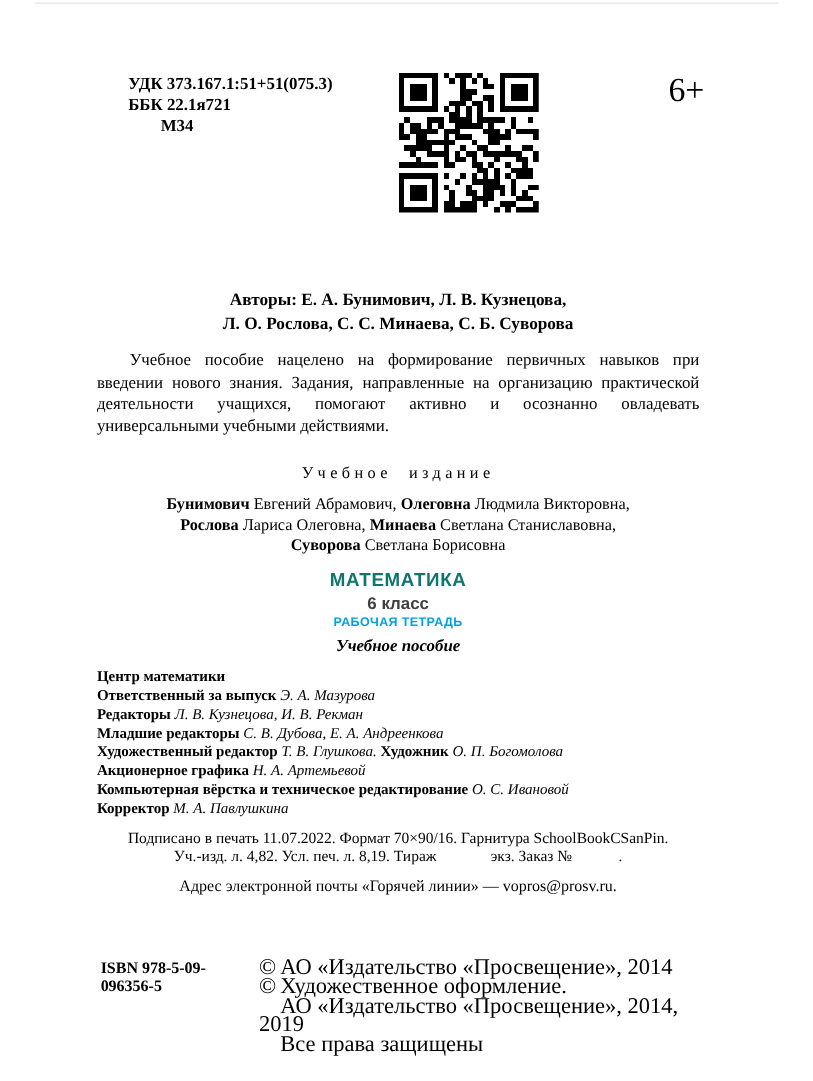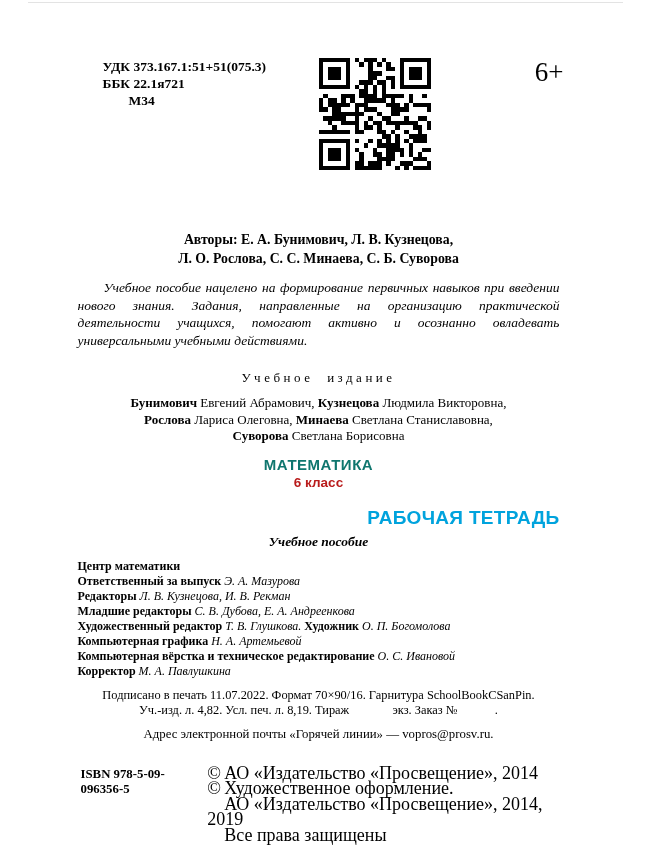--- a/index.html
+++ b/index.html
@@ -22,31 +22,31 @@
   }
   
   .head { display: flex; align-items: flex-start; }
   .codes { width: 235px; padding-left: 25px; font-weight: bold; font-size: 13.5px; line-height: 17px; }
   .m34 { padding-left: 26px; }
   .qr { width: 112px; height: 112px; margin-left: 6px; display: block; }
   .age { margin-left: auto; margin-right: -14px; font-size: 27px; line-height: 28px; padding-right: 10px; }
   
   .authors { margin-top: 60px; text-align: center; font-weight: bold; font-size: 13.8px; line-height: 19px; }
   
-  .annotation { margin-top: 11px; font-size: 13.5px; line-height: 17.5px; text-align: justify; text-indent: 26px; font-style: italic; }
+  .annotation { margin-top: 11px; font-size: 13.5px; line-height: 17.5px; text-align: justify; text-indent: 26px; }
   
   .edition { margin-top: 21px; text-align: center; font-size: 13px; letter-spacing: 3.5px; word-spacing: 7px; }
   
   .names { margin-top: 9px; text-align: center; font-size: 13px; line-height: 16.5px; }
   .names b { font-weight: bold; }
   
   .title { margin-top: 11px; text-align: center; font-family: "Liberation Sans", sans-serif; font-weight: bold; }
   .title .t1 { font-size: 15px; letter-spacing: 0.5px; }
   .title .t2 { font-size: 13.5px; margin-top: 2px; }
-  .title .t3 { font-size: 19px; margin-top: 17px; letter-spacing: 0.3px; text-align: right; }
+  .title .t3 { font-size: 10px; margin-top: 3px; letter-spacing: 0.3px; }
   .title .t4 { font-family: "Liberation Serif", serif; font-style: italic; font-size: 13.5px; margin-top: 5px; }
   
   .staff { margin-top: 9px; text-align: left; font-size: 12px; line-height: 15px; }
   .staff .role { font-weight: bold; }
   .staff .nm { font-style: italic; }
   
   .print { margin-top: 9px; text-align: center; font-size: 12.4px; line-height: 15.6px; }
   .print .pre { white-space: pre; }
   
   .publisher { margin-top: 7px; text-align: center; font-size: 12.8px; line-height: 15.8px; }
@@ -401,39 +401,39 @@
   <section class="authors">
     <div>Авторы: Е. А. Бунимович,  Л. В. Кузнецова,</div>
     <div>Л. О. Рослова,  С. С. Минаева,  С. Б. Суворова</div>
   </section>
 
   <p class="annotation">Учебное пособие нацелено на формирование первичных навыков при введении нового знания. Задания, направленные на организацию практической деятельности учащихся, помогают активно и осознанно овладевать универсальными учебными действиями.</p>
 
   <div class="edition">Учебное издание</div>
 
   <section class="names">
-    <div><b>Бунимович</b><span> Евгений Абрамович, </span><b>Кузнецова</b><span> Людмила Викторовна,</span></div>
+    <div><b>Бунимович</b><span> Евгений Абрамович, </span><b>Олеговна</b><span> Людмила Викторовна,</span></div>
     <div><b>Рослова</b><span> Лариса Олеговна, </span><b>Минаева</b><span> Светлана Станиславовна,</span></div>
     <div><b>Суворова</b><span> Светлана Борисовна</span><b></b><span></span></div>
   </section>
 
   <section class="title">
     <div class="t1 accent" style="color: #0f766e;">МАТЕМАТИКА</div>
-    <div class="t2 accent" style="color: #b91c1c;">6 класс</div>
+    <div class="t2 accent" style="color: #404040;">6 класс</div>
     <div class="t3 accent" style="color: rgb(0, 163, 221);">РАБОЧАЯ ТЕТРАДЬ</div>
     <div class="t4">Учебное пособие</div>
   </section>
 
   <section class="staff">
     <div><span class="role">Центр математики</span><span class="nm"></span><span class="role"></span><span class="nm"></span></div>
     <div><span class="role">Ответственный за выпуск </span><span class="nm">Э. А. Мазурова</span><span class="role"></span><span class="nm"></span></div>
     <div><span class="role">Редакторы </span><span class="nm">Л. В. Кузнецова, И. В. Рекман</span><span class="role"></span><span class="nm"></span></div>
     <div><span class="role">Младшие редакторы </span><span class="nm">С. В. Дубова, Е. А. Андреенкова</span><span class="role"></span><span class="nm"></span></div>
     <div><span class="role">Художественный редактор </span><span class="nm">Т. В. Глушкова.</span><span class="role"> Художник </span><span class="nm">О. П. Богомолова</span></div>
-    <div><span class="role">Компьютерная графика </span><span class="nm">Н. А. Артемьевой</span><span class="role"></span><span class="nm"></span></div>
+    <div><span class="role">Акционерное графика </span><span class="nm">Н. А. Артемьевой</span><span class="role"></span><span class="nm"></span></div>
     <div><span class="role">Компьютерная вёрстка и техническое редактирование </span><span class="nm">О. С. Ивановой</span><span class="role"></span><span class="nm"></span></div>
     <div><span class="role">Корректор </span><span class="nm">М. А. Павлушкина</span><span class="role"></span><span class="nm"></span></div>
   </section>
 
   <section class="print">
     <div class="pre">Подписано в печать 11.07.2022. Формат 70×90/16. Гарнитура SchoolBookCSanPin.</div>
     <div class="pre">Уч.-изд. л. 4,82. Усл. печ. л. 8,19. Тираж              экз. Заказ №            .</div>
   </section>
 
 

